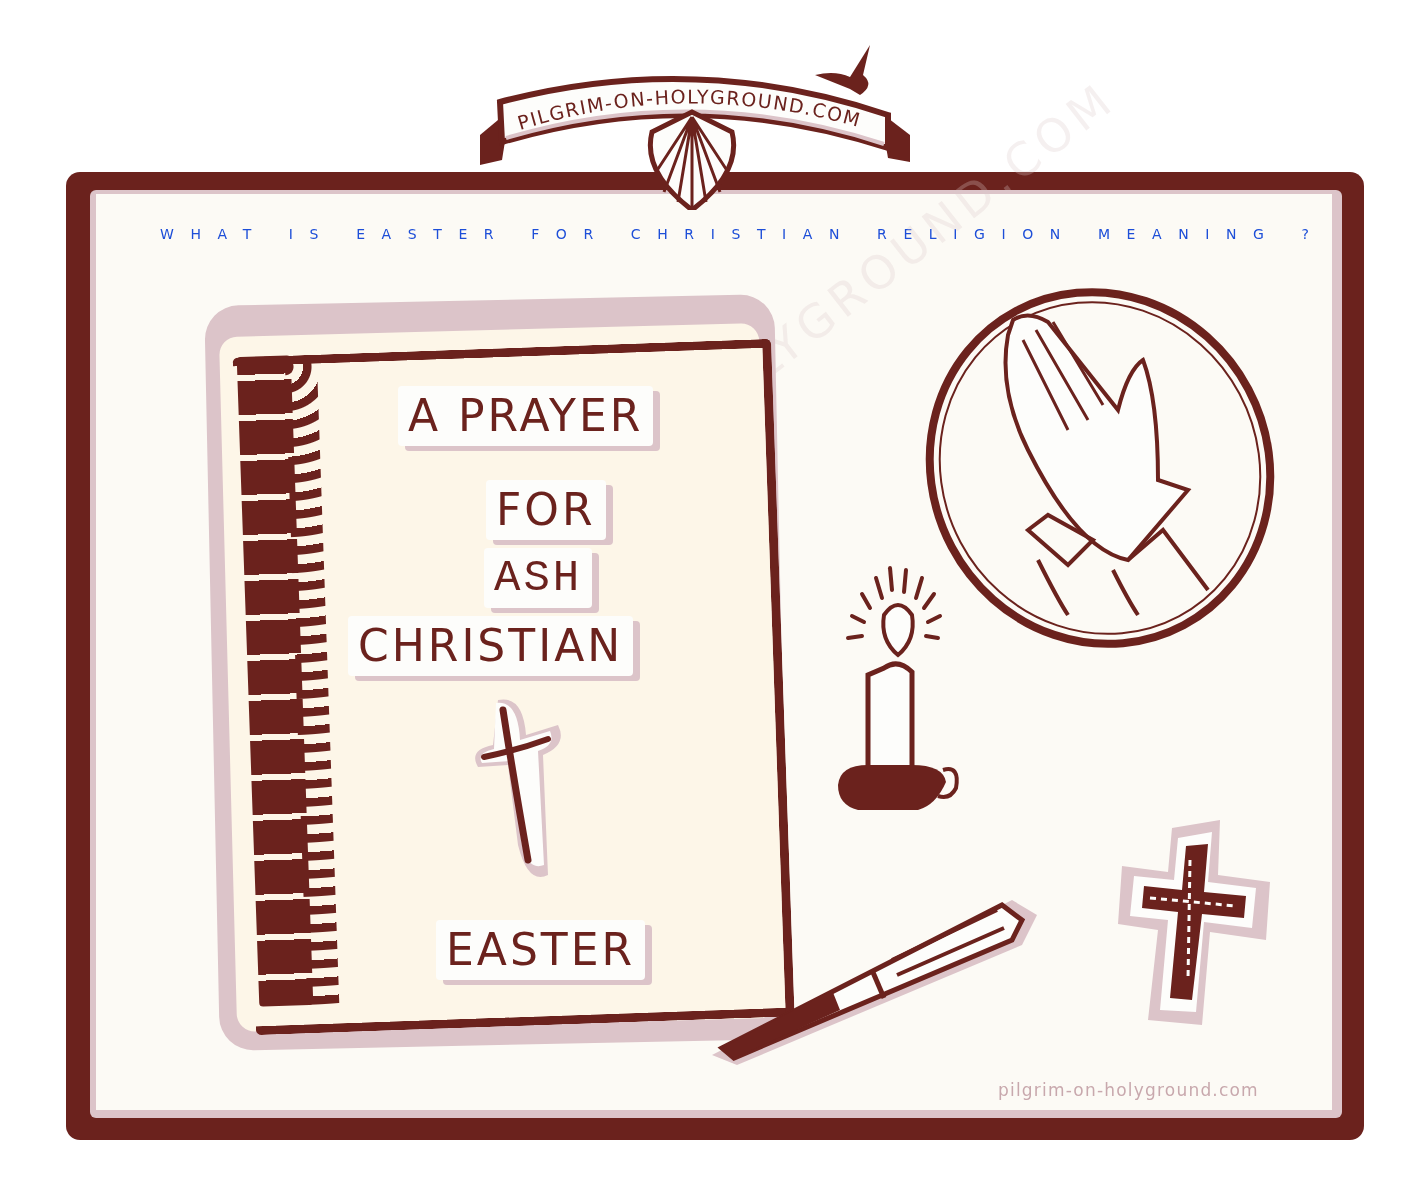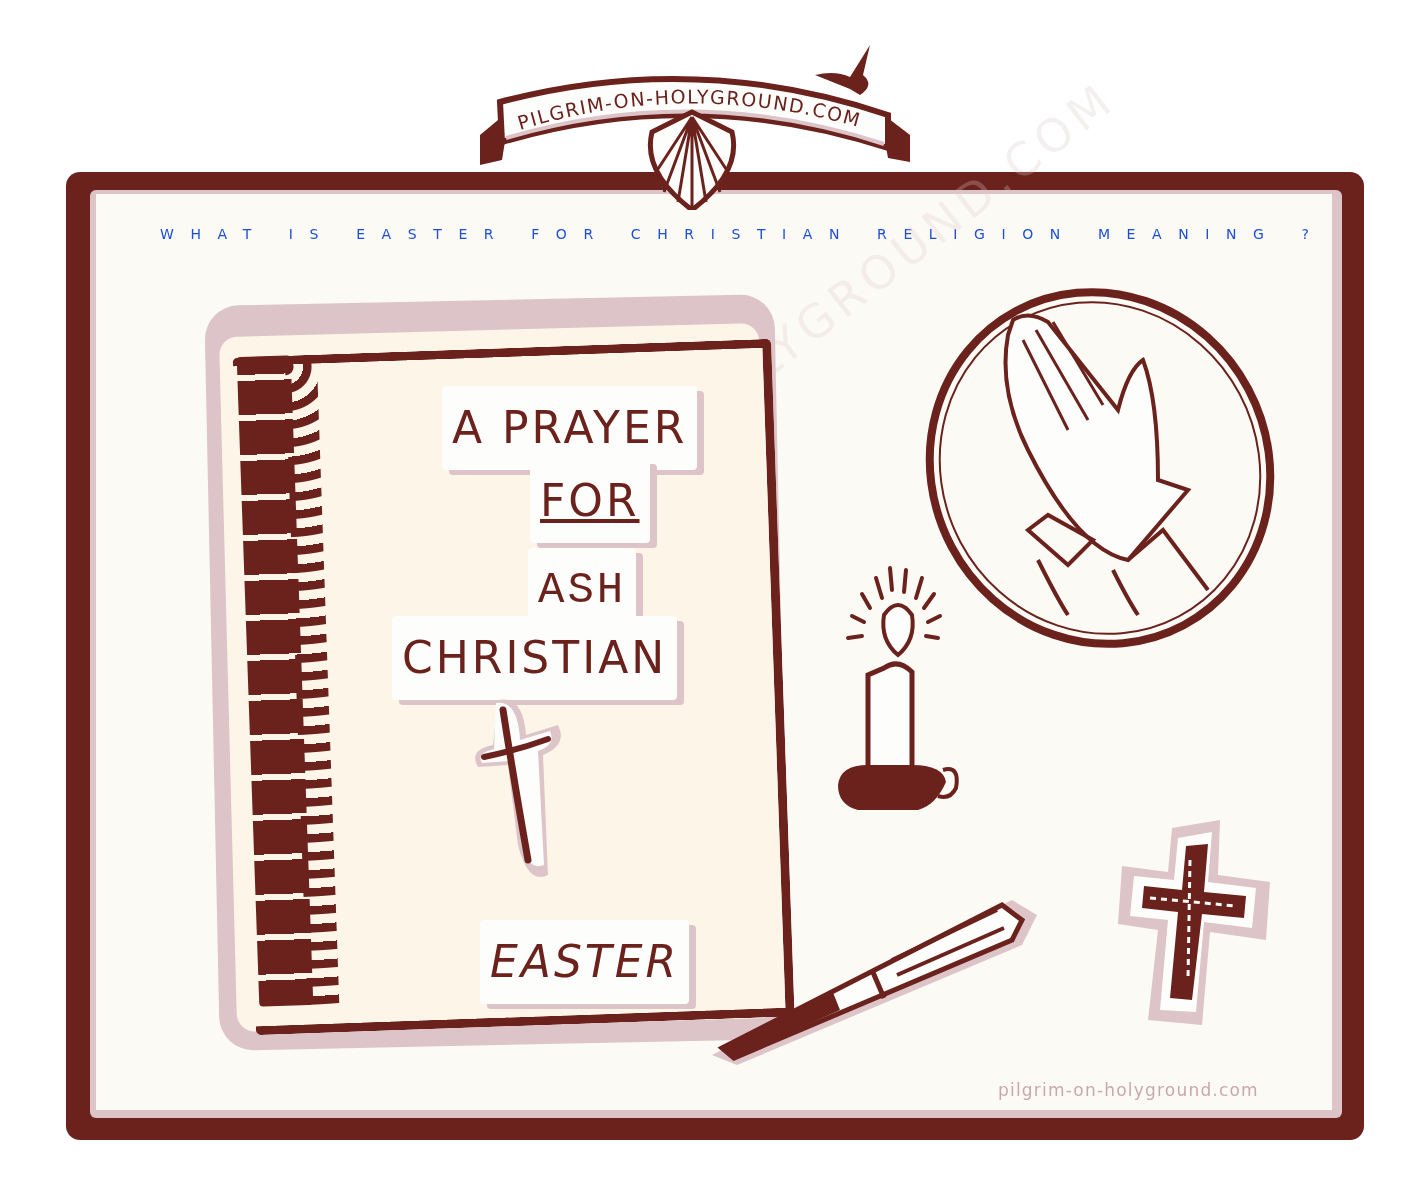--- a/index.html
+++ b/index.html
@@ -54,24 +54,23 @@
     background: repeating-linear-gradient(180deg, #6b221d 0 18px, #fdf6e8 18px 24px, #6b221d 24px 40px);
     border-radius: 4px; transform: rotate(-2deg);
   }
   .spine-edge {
     position: absolute; left: 296px; top: 356px; width: 32px; height: 650px;
     background: repeating-radial-gradient(circle at 0 10px, #6b221d 0 8px, transparent 9px 18px);
     transform: rotate(-2deg);
   }
   .title-label {
     position: absolute; font-size: 44px; color: #6b221d; letter-spacing: 3px;
-    background: #fdfdfb; padding: 16px 10px; border-radius: 4px;
+    background: #fdfdfb; padding: 4px 10px; border-radius: 4px;
     box-shadow: 7px 5px 0 #dcc4c9; line-height: 52px;
     font-family: "DejaVu Sans", sans-serif;
-    margin-left: 44px;
   }
   .cross-sticker {
     position: absolute; left: 478px; top: 700px; width: 70px; height: 160px;
   }
   .medallion { position: absolute; left: 918px; top: 280px; width: 360px; height: 370px; }
   .candle { position: absolute; left: 828px; top: 560px; width: 140px; height: 280px; }
   .pen { position: absolute; left: 712px; top: 880px; width: 330px; height: 190px; }
   .crucifix { position: absolute; left: 1110px; top: 820px; width: 170px; height: 210px; }
 </style>
 </head>
@@ -107,24 +106,24 @@
   </svg>
 </div>
 
 <div class="book-shadow"></div>
 <div class="book-cream"></div>
 <div class="book"></div>
 <div class="spine"></div>
 <div class="spine-edge"></div>
 
 <div class="title-label" style="left:398px; top:386px;">A PRAYER</div>
-<div class="title-label" style="left:486px; top:459px;text-decoration:underline;">FOR</div>
+<div class="title-label" style="left:486px; top:480px;">FOR</div>
 <div class="title-label" style="left:484px; top:548px;font-family:Liberation Mono, monospace;">ASH</div>
 <div class="title-label" style="left:348px; top:616px;">CHRISTIAN</div>
-<div class="title-label" style="left:436px; top:920px;font-style:italic;">EASTER</div>
+<div class="title-label" style="left:436px; top:920px;">EASTER</div>
 
 <div class="cross-sticker">
   <svg width="110" height="190" viewBox="0 0 110 190" style="position:absolute;left:-10px;top:-5px;">
     <path d="M30 5 Q55 0 58 40 L90 30 Q100 50 75 60 L80 180 Q60 190 50 150 L40 70 L10 72 Q0 55 25 50 Z" fill="#dcc4c9"></path>
     <path d="M28 8 Q50 5 52 45 L82 36 Q88 50 70 56 L76 170 Q60 176 54 150 L42 66 L14 68 Q8 58 26 54 Z" fill="#fdfdfb"></path>
     <path d="M35 15 Q45 80 60 165" stroke="#6b221d" stroke-width="7" fill="none" stroke-linecap="round"></path>
     <path d="M16 62 Q50 55 80 44" stroke="#6b221d" stroke-width="6" fill="none" stroke-linecap="round"></path>
   </svg>
 </div>
 

